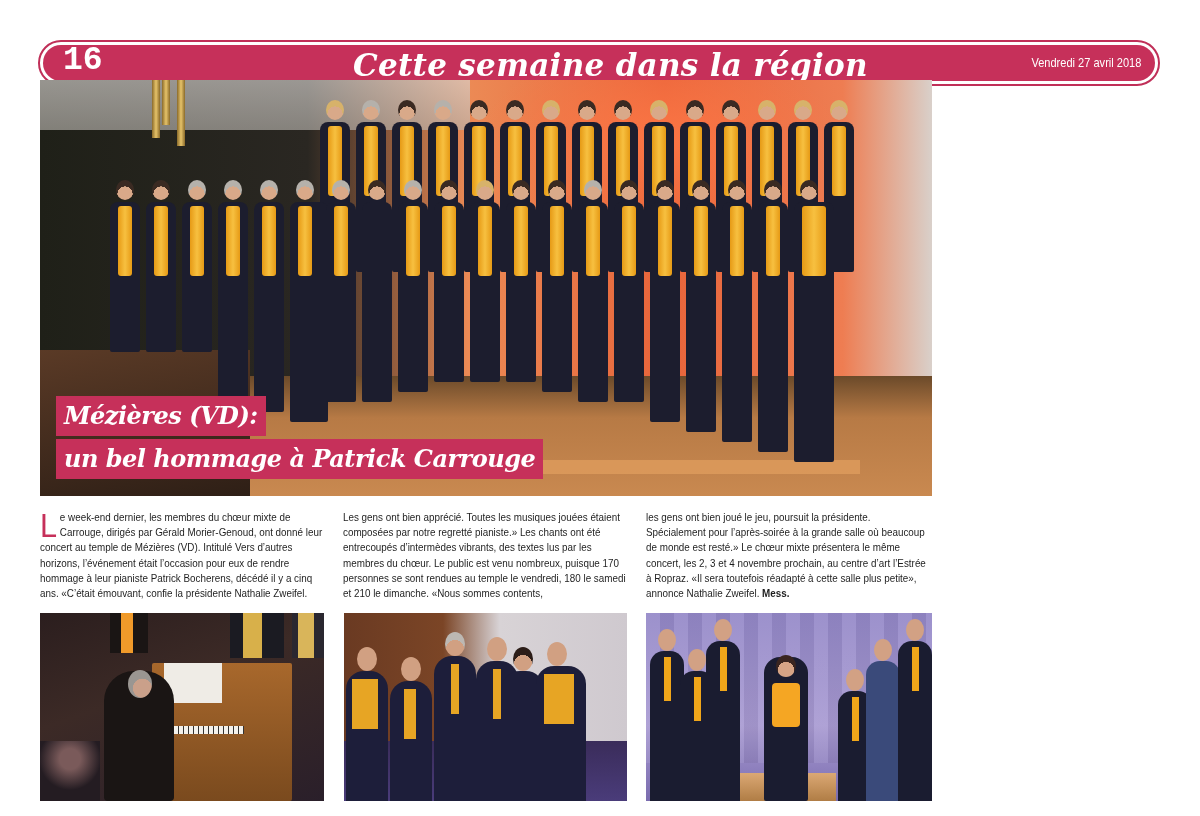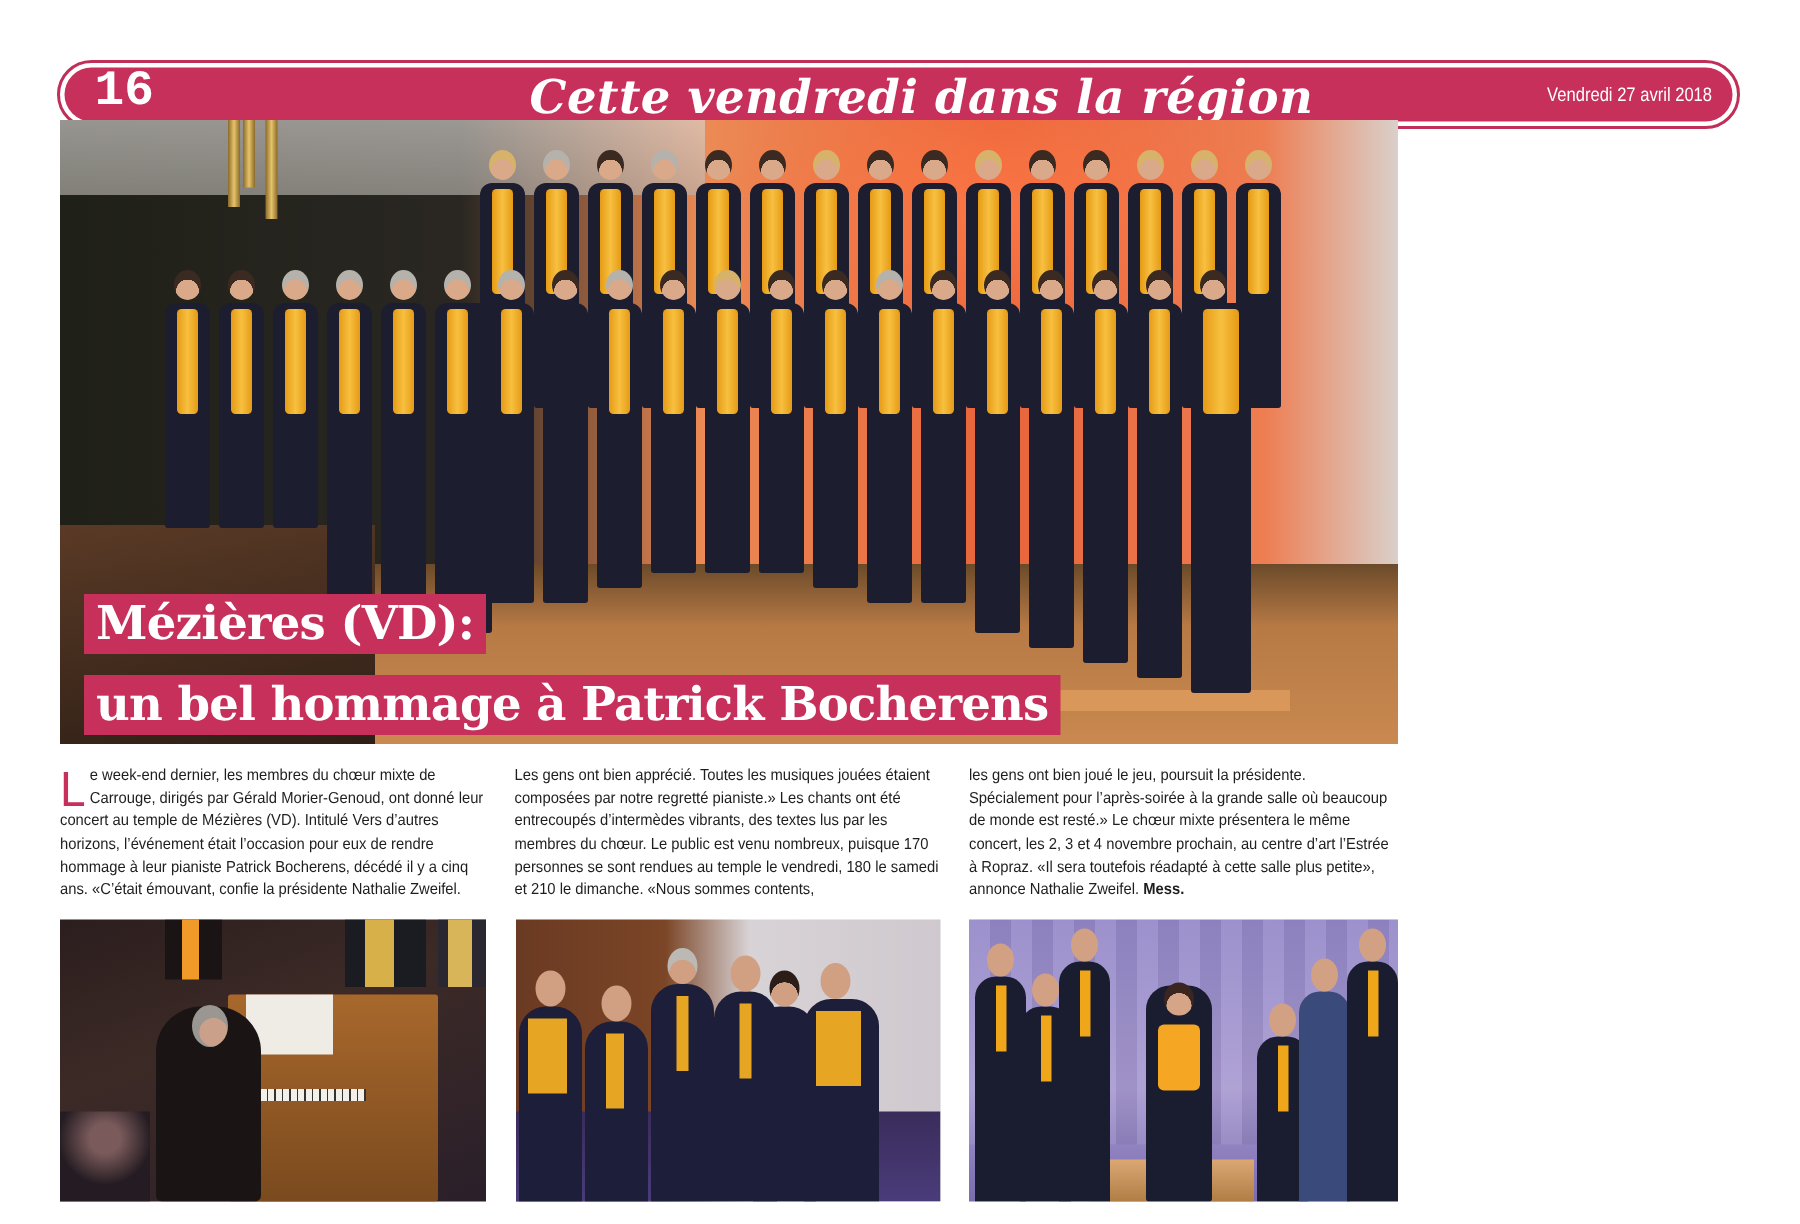--- a/index.html
+++ b/index.html
@@ -51,22 +51,22 @@
   .singer .scarf { position:absolute; left:8px; top:4px; width:14px; height:70px; background: linear-gradient(90deg,#e69a15,#f7c040,#e69a15); border-radius: 3px; }
   .singer.hair-grey .head { background: radial-gradient(circle at 50% 70%, #d9a989 45%, #b5b1ab 46%); }
   .singer.hair-blond .head { background: radial-gradient(circle at 50% 70%, #d9a989 45%, #d7b26a 46%); }
   .singer.hair-dark .head { background: radial-gradient(circle at 50% 70%, #d9a989 45%, #3a2a22 46%); }
 
   .headline {
     position: absolute; left: 56px; top: 396px;
     font-family: "DejaVu Serif", serif; font-weight: bold; color: #fff;
   }
   .headline .line {
-    display: inline-block; background: #c6305a; font-size: 31px; line-height: 40px;
-    padding: 0 8px; margin-bottom: 14px; white-space: nowrap; letter-spacing: -0.5px;
+    display: inline-block; background: #c6305a; font-size: 24px; line-height: 40px;
+    padding: 0 8px; margin-bottom: 3px; white-space: nowrap; letter-spacing: -0.5px; font-style: italic;
   }
 
   
   .article { position: absolute; top: 510px; left: 40px; width: 892px; height: 92px; }
   .col {
     position: absolute; top: 0; width: 286px;
     font-family: "Liberation Sans", sans-serif; font-size: 10.6px; line-height: 15.2px; color: #1e1e1e;
     transform: scaleX(0.93); transform-origin: left top; width: 305px;
   }
   .col1 { left: 0; }
@@ -111,21 +111,21 @@
   .photo-stage .soloist { position:absolute; left:118px; top:44px; width:44px; height:144px; background:#1a1c30; border-radius:16px 16px 2px 2px; }
   .photo-stage .soloist .s-head { position:absolute; left:12px; top:-2px; width:20px; height:22px; border-radius:50%; background: radial-gradient(circle at 50% 70%,#d6a486 45%,#3a2520 46%); }
   .photo-stage .soloist .s-scarf { position:absolute; left:8px; top:26px; width:28px; height:44px; background:#f5a623; border-radius:4px; }
 </style>
 </head>
 <body>
 
 <div class="header">
   <div class="header-inner">
     <span class="page-number">16</span>
-    <span class="section-title">Cette vendredi dans la région</span>
+    <span class="section-title">Cette semaine dans la région</span>
     <span class="issue-date">Vendredi 27 avril 2018</span>
   </div>
 </div>
 
 <div class="hero">
   <div class="ceiling"></div>
   <div class="pipes">
     <span style="left:112px;height:58px"></span>
     <span style="left:122px;height:45px"></span>
     <span style="left:137px;height:66px"></span>
@@ -345,21 +345,21 @@
         <div class="body" style="height:260px;width:40px">
           <div class="scarf" style="width:24px"></div>
         </div>
       </div>
   </div>
 
 </div>
 
 <div class="headline">
   <div><span class="line">Mézières (VD):</span></div>
-  <div><span class="line">un bel hommage à Patrick Bocherens</span></div>
+  <div><span class="line">un bel hommage à Patrick Carrouge</span></div>
 </div>
 
 <div class="article">
   <div class="col col1">
     <span class="dropcap">L</span><span>e week-end dernier, les membres du chœur mixte de Carrouge, dirigés par Gérald Morier-Genoud, ont donné leur concert au temple de Mézières (VD). Intitulé Vers d’autres horizons, l’événement était l’occasion pour eux de rendre hommage à leur pianiste Patrick Bocherens, décédé il y a cinq ans. «C’était émouvant, confie la présidente Nathalie Zweifel.</span>
   </div>
   <div class="col col2">
     <span>Les gens ont bien apprécié. Toutes les musiques jouées étaient composées par notre regretté pianiste.» Les chants ont été entrecoupés d’intermèdes vibrants, des textes lus par les membres du chœur. Le public est venu nombreux, puisque 170 personnes se sont rendues au temple le vendredi, 180 le samedi et 210 le dimanche. «Nous sommes contents,</span>
   </div>
   <div class="col col3">

